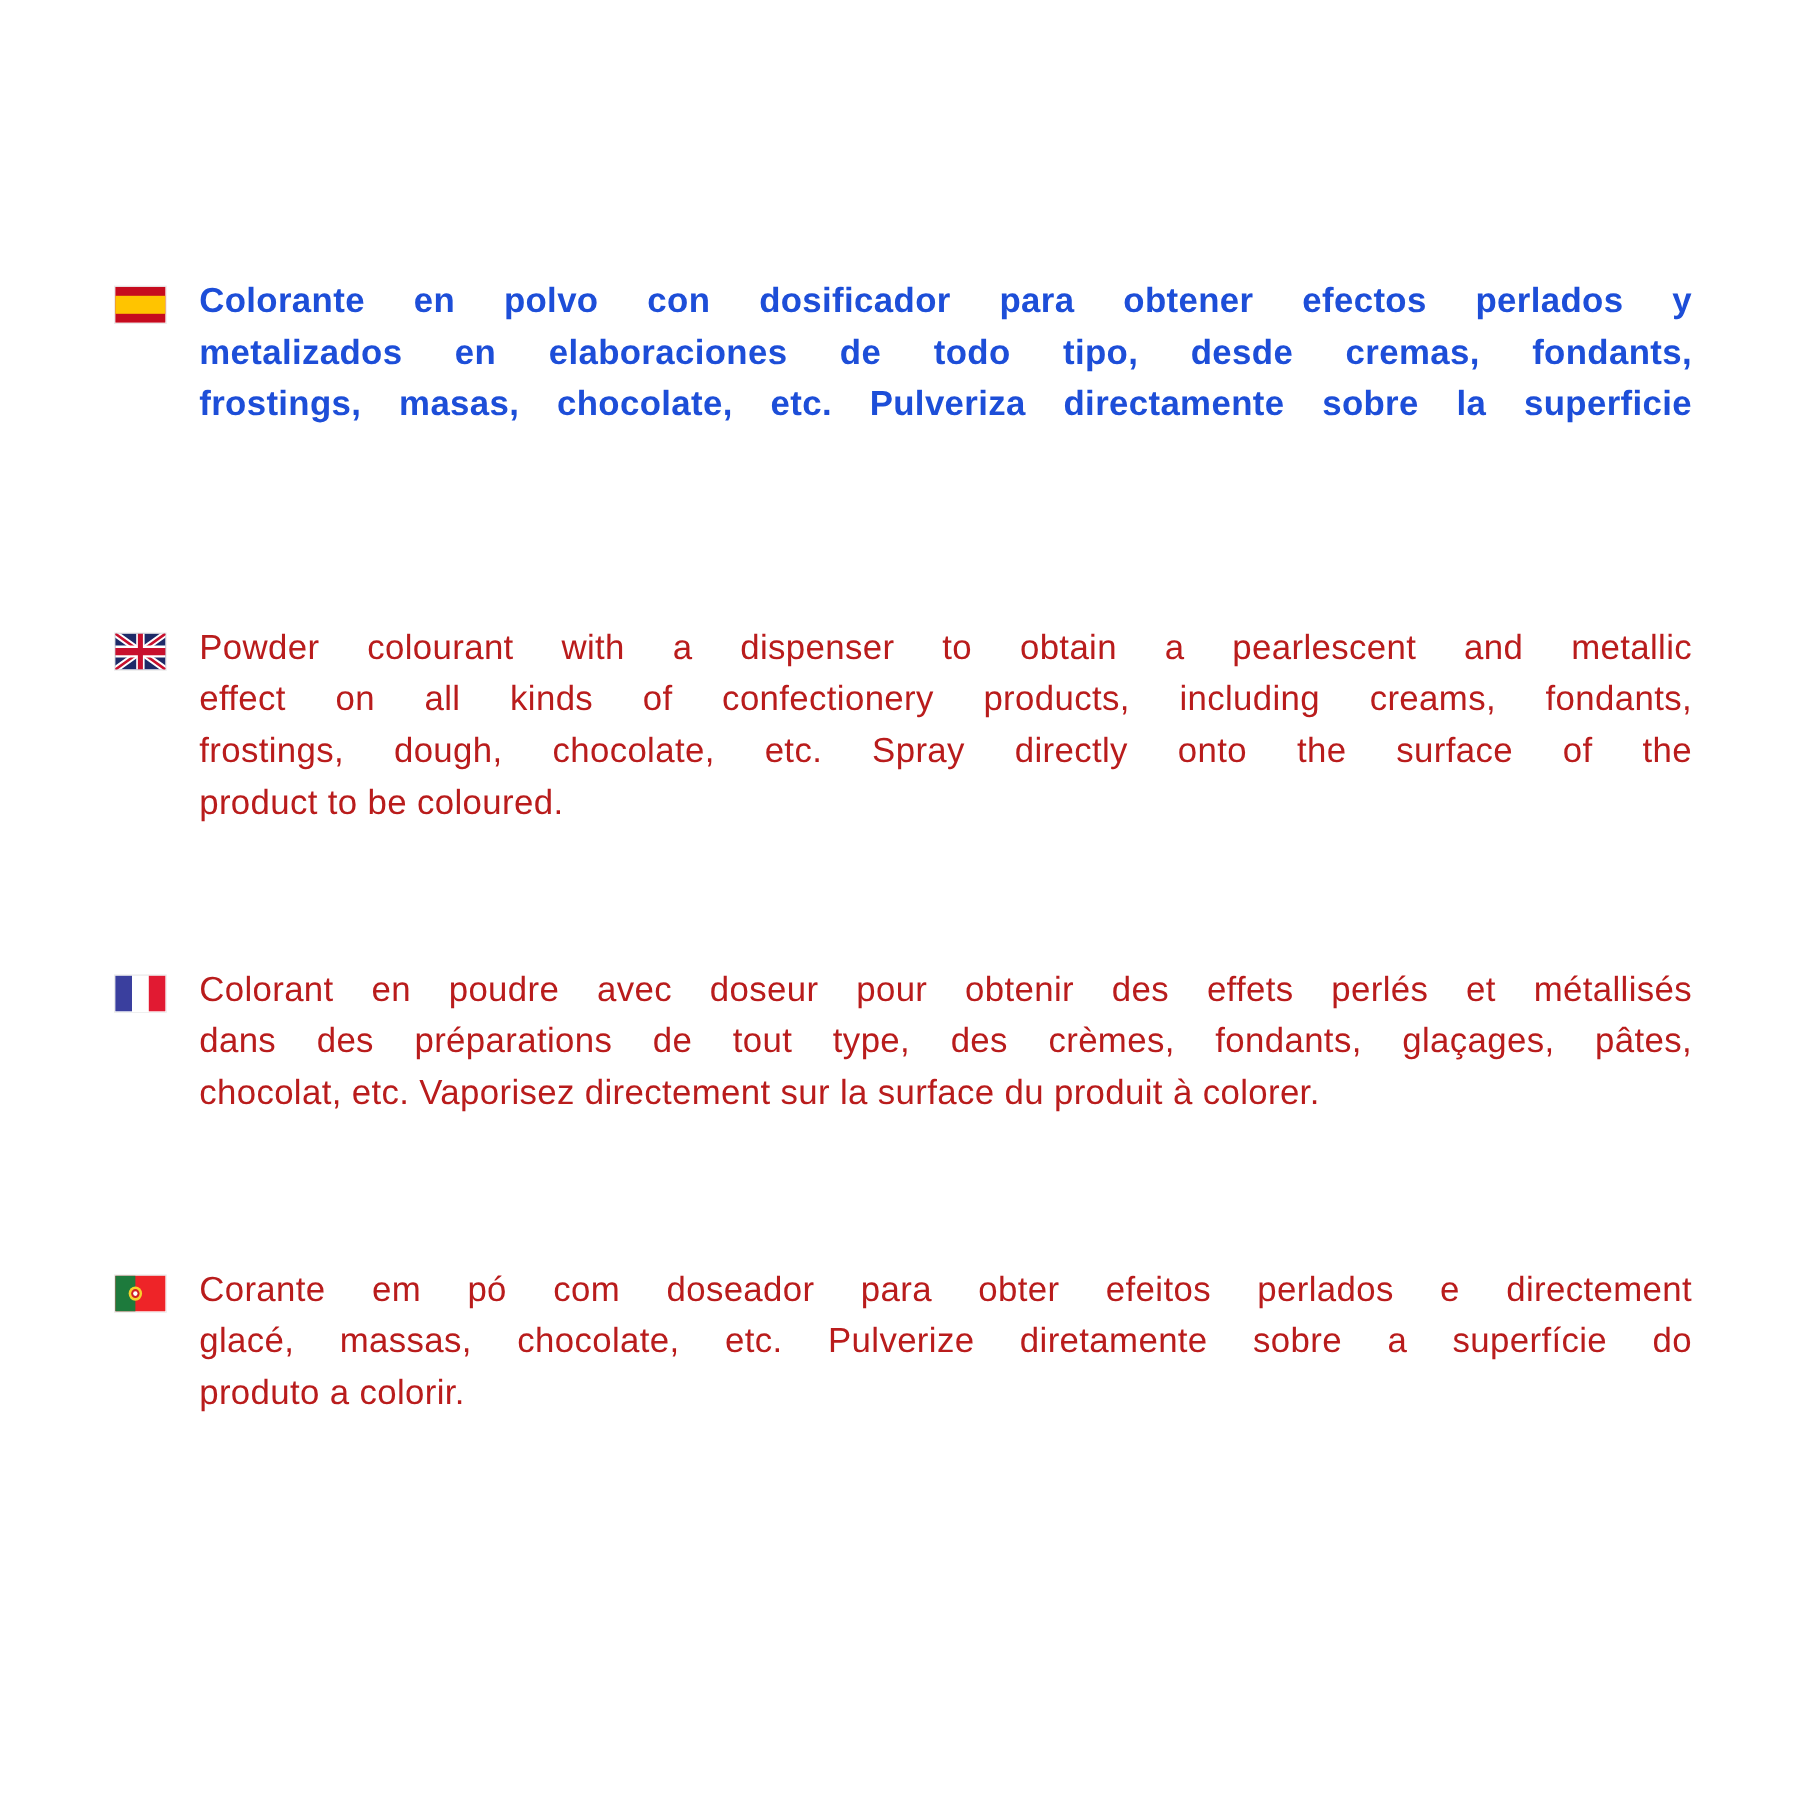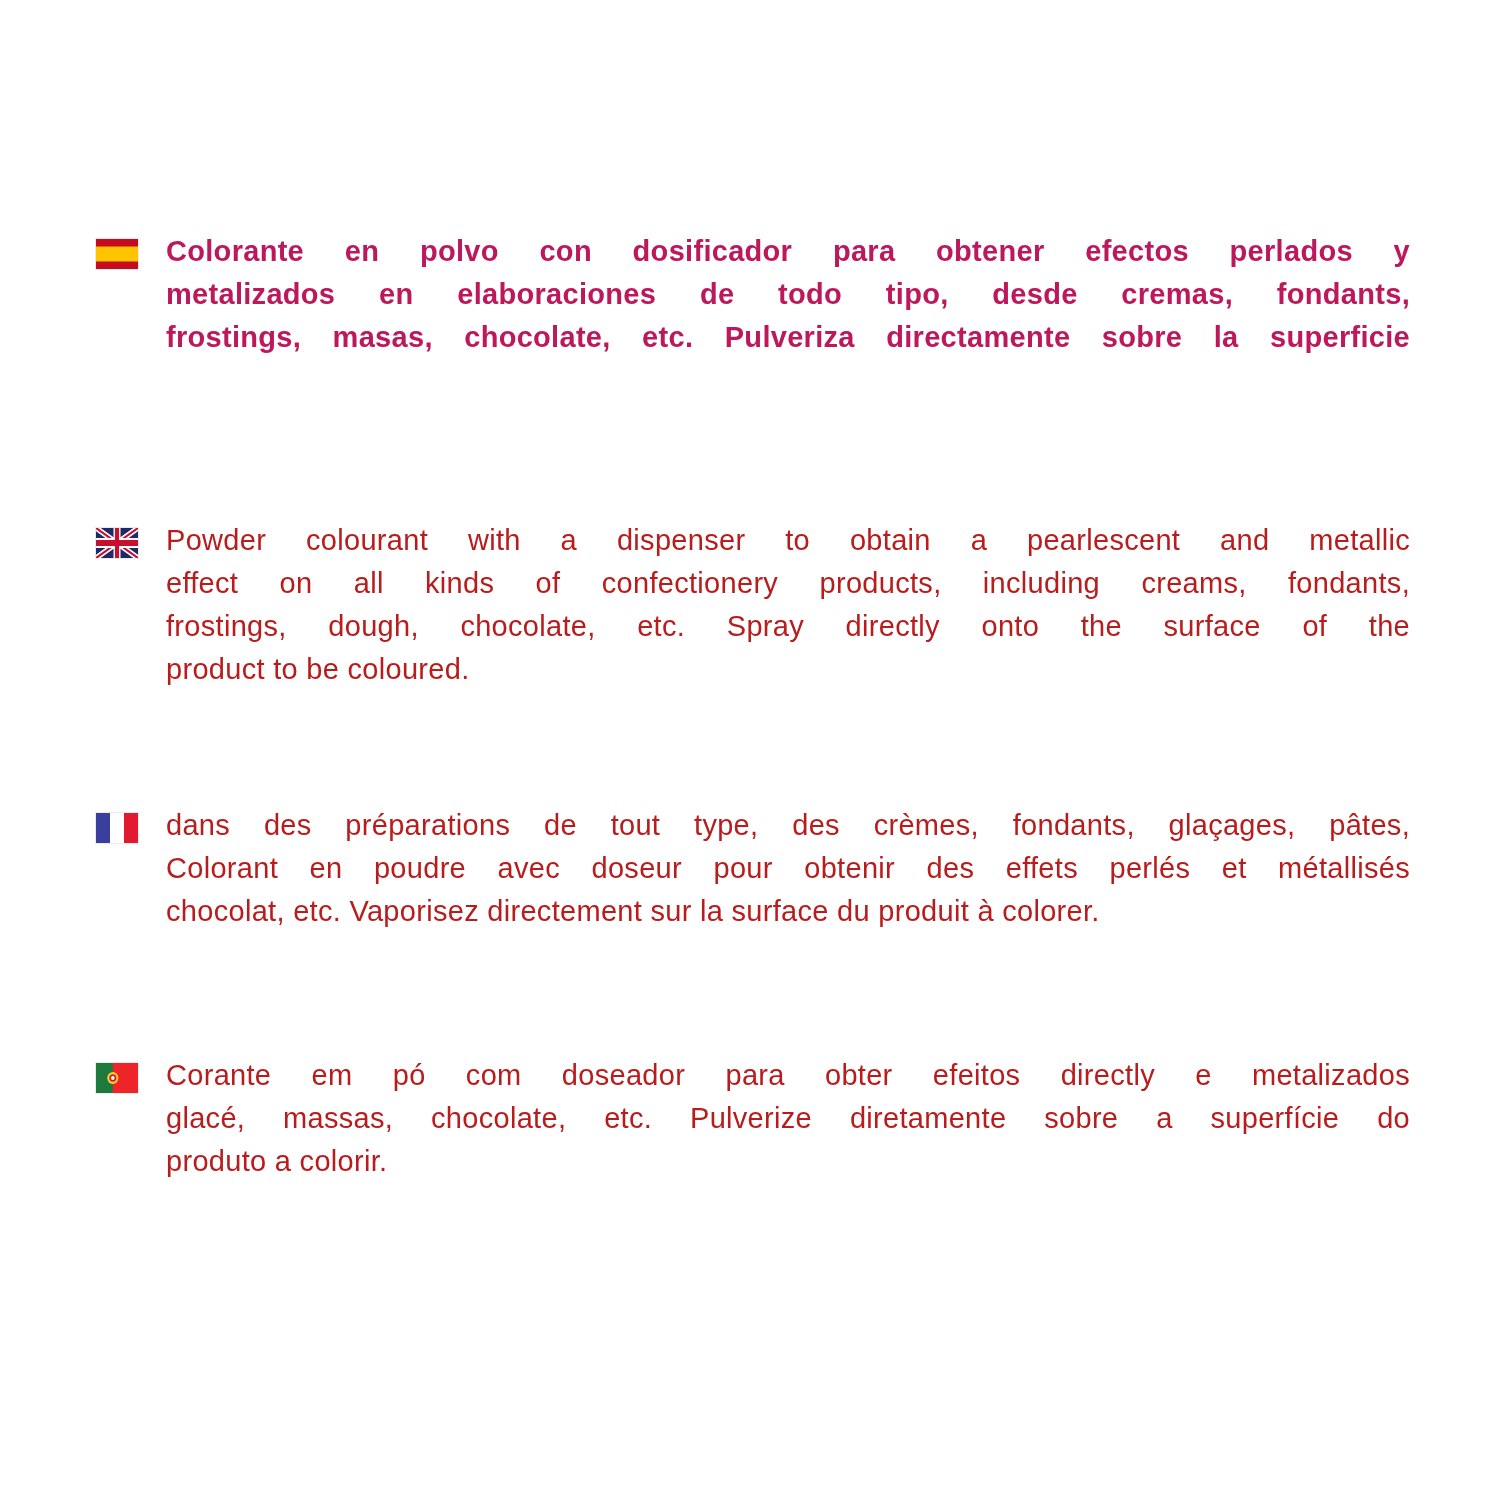--- a/index.html
+++ b/index.html
@@ -45,21 +45,21 @@
   .para .line {
     text-align: justify;
     text-align-last: justify;
     white-space: nowrap;
   }
   .para .line.last {
     text-align-last: left;
   }
   .section.bold .para {
     font-weight: 700;
-    color: #be185d;
+    color: #1d4ed8;
   }
 </style>
 </head>
 <body>
 
 <div class="page">
 
   <div class="section bold" style="top: 230px;">
     <span class="flag">
       <svg viewBox="0 0 3 2" preserveAspectRatio="none" aria-hidden="true">
@@ -94,36 +94,36 @@
 
   <div class="section" style="top: 804px;">
     <span class="flag">
       <svg viewBox="0 0 3 2" preserveAspectRatio="none" aria-hidden="true">
         <rect width="3" height="2" fill="#ffffff"></rect>
         <rect width="1" height="2" fill="#3a3f9e"></rect>
         <rect x="2" width="1" height="2" fill="#e11a32"></rect>
       </svg>
     </span>
     <div class="para">
+      <div class="line">Colorant en poudre avec doseur pour obtenir des effets perlés et métallisés</div>
       <div class="line">dans des préparations de tout type, des crèmes, fondants, glaçages, pâtes,</div>
-      <div class="line">Colorant en poudre avec doseur pour obtenir des effets perlés et métallisés</div>
       <div class="line last">chocolat, etc. Vaporisez directement sur la surface du produit à colorer.</div>
     </div>
   </div>
 
   <div class="section" style="top: 1054px;">
     <span class="flag">
       <svg viewBox="0 0 60 40" preserveAspectRatio="none" aria-hidden="true">
         <rect width="60" height="40" fill="#ee2428"></rect>
         <rect width="24" height="40" fill="#1d7a3c"></rect>
         <circle cx="24" cy="20" r="8" fill="#f8d12c"></circle>
         <circle cx="24" cy="20" r="5" fill="#d01f26"></circle>
         <circle cx="24" cy="20" r="2.6" fill="#ffffff"></circle>
       </svg>
     </span>
     <div class="para">
-      <div class="line">Corante em pó com doseador para obter efeitos directly e metalizados</div>
+      <div class="line">Corante em pó com doseador para obter efeitos perlados e directement</div>
       <div class="line">glacé, massas, chocolate, etc. Pulverize diretamente sobre a superfície do</div>
       <div class="line last">produto a colorir.</div>
     </div>
   </div>
 
 </div>
 
 </body></html>

